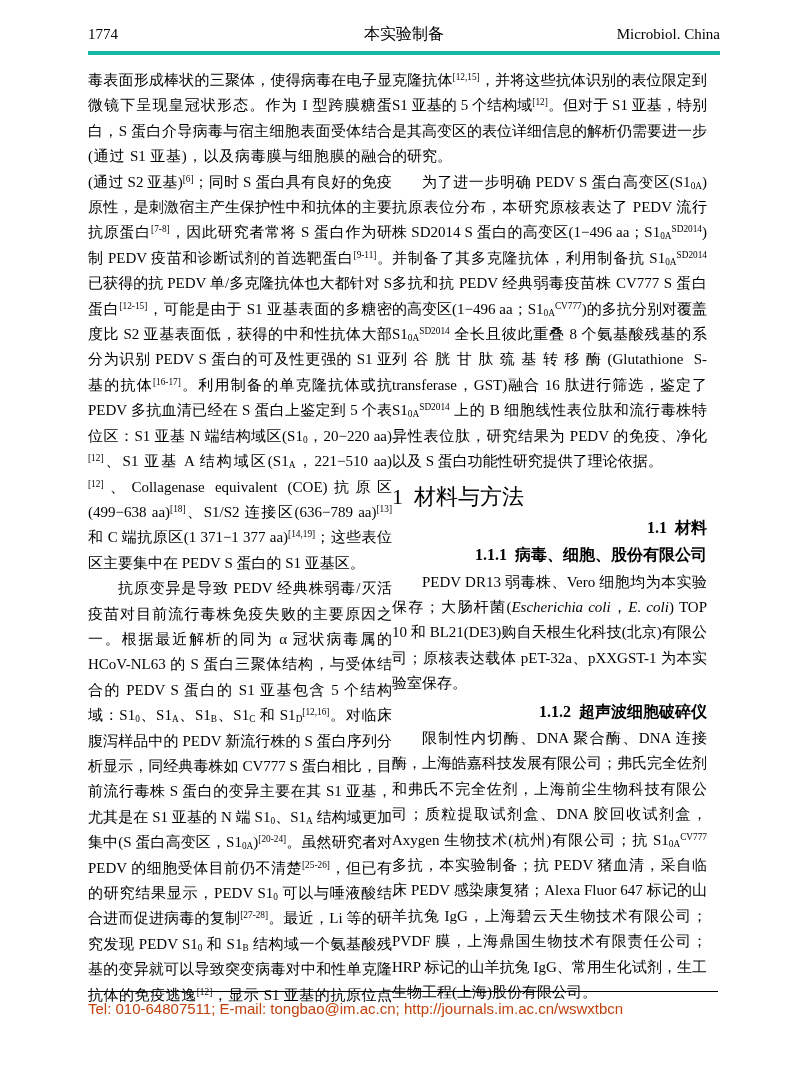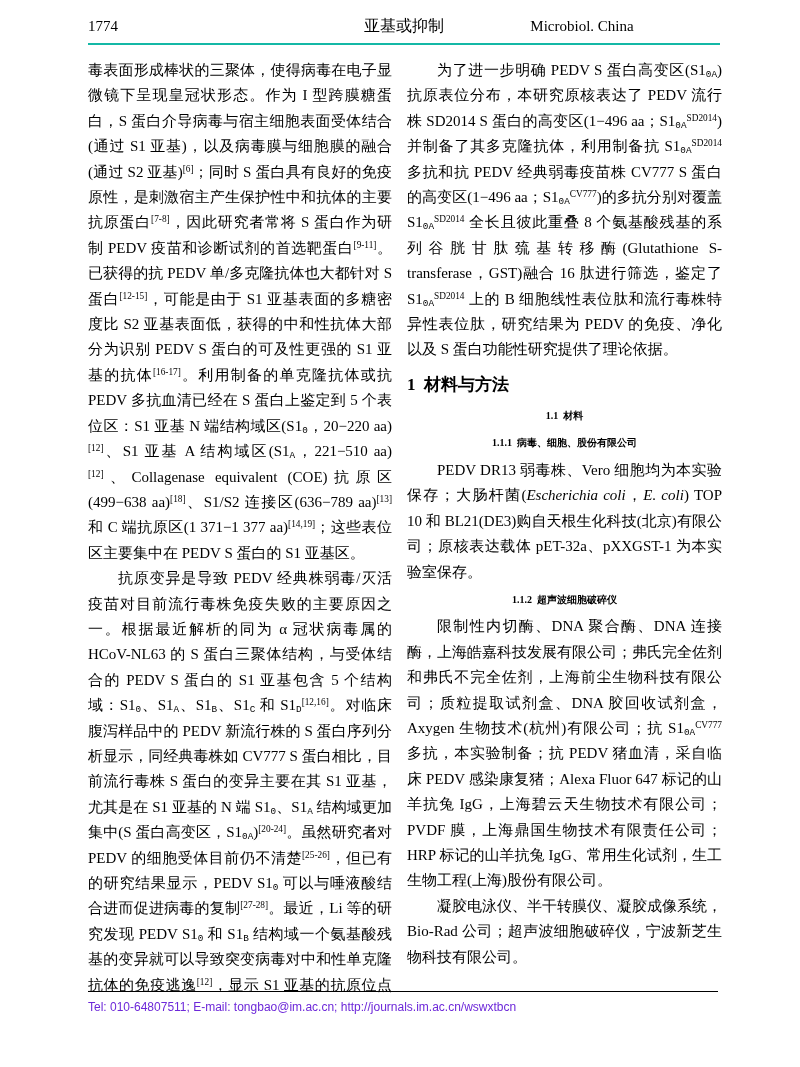--- a/index.html
+++ b/index.html
@@ -8,80 +8,80 @@
     width: 800px; height: 1067px;
     background: #ffffff; color: #000000;
     font-family: "Liberation Serif", serif;
     overflow: hidden; position: relative;
   }
   .page-header {
     display: grid;
     grid-template-columns: 1fr auto 1fr;
     align-items: baseline;
     margin: 0 80px 0 88px;
-    padding: 16px 0 6px 0;
-    border-bottom: 2px solid #14b8a6;
+    padding: 24px 0 6px 0;
+    border-bottom: 4px solid #14b8a6;
     font-size: 15px;
   }
   .hdr-left  { text-align: left; }
   .hdr-center{ text-align: center; font-size: 16px; }
-  .hdr-right { text-align: center; }
+  .hdr-right { text-align: right; }
   .content {
     display: flex;
-    gap: 15px;
     margin: 13px 78px 0 88px;
     font-size: 15px;
     line-height: 25.4px;
     text-align: justify;
     height: 940px;
     overflow: hidden;
   }
   .col-left  { width: 304px; }
   .col-right { width: 315px; }
   .blk { margin: 0; }
   .indent { text-indent: 2em; }
   .h1 {
-    font-weight: bold; font-size: 17px;
+    font-weight: normal; font-size: 22px;
     margin: 9px 0 5px 0; line-height: 26px;
     white-space: pre-wrap; text-align: left;
   }
   .h2, .h3 {
-    font-weight: bold; font-size: 10px;
+    font-weight: bold; font-size: 16px;
     margin: 2px 0; line-height: 25.5px;
-    white-space: pre-wrap; text-align: center;
+    white-space: pre-wrap; text-align: right;
   }
   sup, sub { font-size: 0.62em; line-height: 0; }
   sup { vertical-align: 0.55em; }
-  sub { vertical-align: -0.2em; font-family: Liberation Mono, monospace; }
+  sub { vertical-align: -0.2em; }
   i { font-style: italic; margin-top: 42px; }
   .page-footer {
     position: absolute;
     left: 88px; width: 630px; top: 991px;
     border-top: 1.5px solid #000;
     padding-top: 8px;
     font-family: "Liberation Sans", sans-serif;
-    font-size: 12px;
-    color: #6d28d9;
+    font-size: 15px;
+    color: #c2410c;
   }
 </style>
 </head>
 <body>
 
 <header class="page-header">
   <span class="hdr-left">1774</span>
-  <span class="hdr-center">亚基或抑制</span>
+  <span class="hdr-center">本实验制备</span>
   <span class="hdr-right">Microbiol. China</span>
 </header>
 
 <main class="content">
   <div class="col-left" id="col-left">
       <p class="blk p">毒表面形成棒状的三聚体，使得病毒在电子显微镜下呈现皇冠状形态。作为 I 型跨膜糖蛋白，S 蛋白介导病毒与宿主细胞表面受体结合(通过 S1 亚基)，以及病毒膜与细胞膜的融合(通过 S2 亚基)<sup>[6]</sup>；同时 S 蛋白具有良好的免疫原性，是刺激宿主产生保护性中和抗体的主要抗原蛋白<sup>[7-8]</sup>，因此研究者常将 S 蛋白作为研制 PEDV 疫苗和诊断试剂的首选靶蛋白<sup>[9-11]</sup>。已获得的抗 PEDV 单/多克隆抗体也大都针对 S 蛋白<sup>[12-15]</sup>，可能是由于 S1 亚基表面的多糖密度比 S2 亚基表面低，获得的中和性抗体大部分为识别 PEDV S 蛋白的可及性更强的 S1 亚基的抗体<sup>[16-17]</sup>。利用制备的单克隆抗体或抗 PEDV 多抗血清已经在 S 蛋白上鉴定到 5 个表位区：S1 亚基 N 端结构域区(S1<sub>0</sub>，20−220 aa)<sup>[12]</sup>、S1 亚基 A 结构域区(S1<sub>A</sub>，221−510 aa)<sup>[12]</sup>、Collagenase equivalent (COE)抗原区(499−638 aa)<sup>[18]</sup>、S1/S2 连接区(636−789 aa)<sup>[13]</sup>和 C 端抗原区(1 371−1 377 aa)<sup>[14,19]</sup>；这些表位区主要集中在 PEDV S 蛋白的 S1 亚基区。</p>
       <p class="blk p indent">抗原变异是导致 PEDV 经典株弱毒/灭活疫苗对目前流行毒株免疫失败的主要原因之一。根据最近解析的同为 α 冠状病毒属的 HCoV-NL63 的 S 蛋白三聚体结构，与受体结合的 PEDV S 蛋白的 S1 亚基包含 5 个结构域：S1<sub>0</sub>、S1<sub>A</sub>、S1<sub>B</sub>、S1<sub>C</sub> 和 S1<sub>D</sub><sup>[12,16]</sup>。对临床腹泻样品中的 PEDV 新流行株的 S 蛋白序列分析显示，同经典毒株如 CV777 S 蛋白相比，目前流行毒株 S 蛋白的变异主要在其 S1 亚基，尤其是在 S1 亚基的 N 端 S1<sub>0</sub>、S1<sub>A</sub> 结构域更加集中(S 蛋白高变区，S1<sub>0A</sub>)<sup>[20-24]</sup>。虽然研究者对 PEDV 的细胞受体目前仍不清楚<sup>[25-26]</sup>，但已有的研究结果显示，PEDV S1<sub>0</sub> 可以与唾液酸结合进而促进病毒的复制<sup>[27-28]</sup>。最近，Li 等的研究发现 PEDV S1<sub>0</sub> 和 S1<sub>B</sub> 结构域一个氨基酸残基的变异就可以导致突变病毒对中和性单克隆抗体的免疫逃逸<sup>[12]</sup>，显示 S1 亚基的抗原位点变异可能与 PEDV 新流行毒株免疫逃逸有关。最近，国内外研究者获得了多个识别 PEDV S1 亚基或抑制 PEDV 在细胞表面吸附的中和性单</p>
     </div>
   <div class="col-right" id="col-right">
+      <p class="blk p">克隆抗体<sup>[12,15]</sup>，并将这些抗体识别的表位限定到 S1 亚基的 5 个结构域<sup>[12]</sup>。但对于 S1 亚基，特别是其高变区的表位详细信息的解析仍需要进一步的研究。</p>
       <p class="blk p indent">为了进一步明确 PEDV S 蛋白高变区(S1<sub>0A</sub>)抗原表位分布，本研究原核表达了 PEDV 流行株 SD2014 S 蛋白的高变区(1−496 aa；S1<sub>0A</sub><sup>SD2014</sup>)并制备了其多克隆抗体，利用制备抗 S1<sub>0A</sub><sup>SD2014</sup> 多抗和抗 PEDV 经典弱毒疫苗株 CV777 S 蛋白的高变区(1−496 aa；S1<sub>0A</sub><sup>CV777</sup>)的多抗分别对覆盖 S1<sub>0A</sub><sup>SD2014</sup> 全长且彼此重叠 8 个氨基酸残基的系列谷胱甘肽巯基转移酶(Glutathione S-transferase，GST)融合 16 肽进行筛选，鉴定了 S1<sub>0A</sub><sup>SD2014</sup> 上的 B 细胞线性表位肽和流行毒株特异性表位肽，研究结果为 PEDV 的免疫、净化以及 S 蛋白功能性研究提供了理论依据。</p>
       <div class="blk h1">1  材料与方法</div>
       <div class="blk h2">1.1  材料</div>
       <div class="blk h3">1.1.1  病毒、细胞、股份有限公司</div>
       <p class="blk p indent">PEDV DR13 弱毒株、Vero 细胞均为本实验保存；大肠杆菌(<i>Escherichia coli</i>，<i>E. coli</i>) TOP 10 和 BL21(DE3)购自天根生化科技(北京)有限公司；原核表达载体 pET-32a、pXXGST-1 为本实验室保存。</p>
       <div class="blk h3">1.1.2  超声波细胞破碎仪</div>
       <p class="blk p indent">限制性内切酶、DNA 聚合酶、DNA 连接酶，上海皓嘉科技发展有限公司；弗氏完全佐剂和弗氏不完全佐剂，上海前尘生物科技有限公司；质粒提取试剂盒、DNA 胶回收试剂盒，Axygen 生物技术(杭州)有限公司；抗 S1<sub>0A</sub><sup>CV777</sup> 多抗，本实验制备；抗 PEDV 猪血清，采自临床 PEDV 感染康复猪；Alexa Fluor 647 标记的山羊抗兔 IgG，上海碧云天生物技术有限公司；PVDF 膜，上海鼎国生物技术有限责任公司；HRP 标记的山羊抗兔 IgG、常用生化试剂，生工生物工程(上海)股份有限公司。</p>
       <p class="blk p indent">凝胶电泳仪、半干转膜仪、凝胶成像系统，Bio-Rad 公司；超声波细胞破碎仪，宁波新芝生物科技有限公司。</p>
     </div>
 </main>

